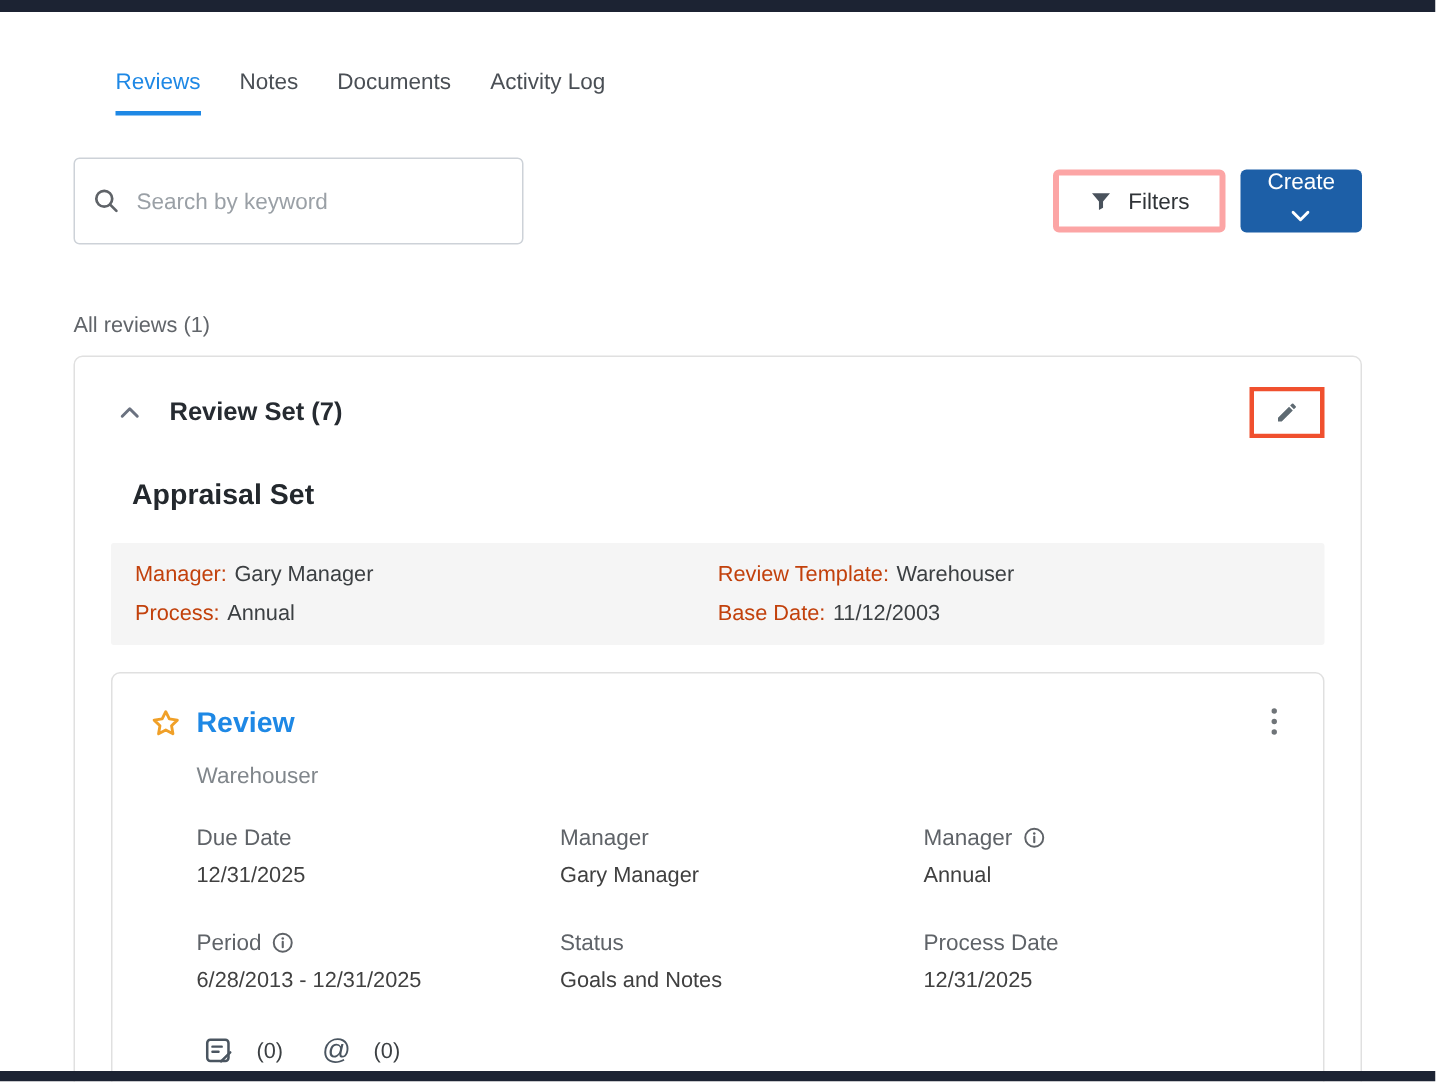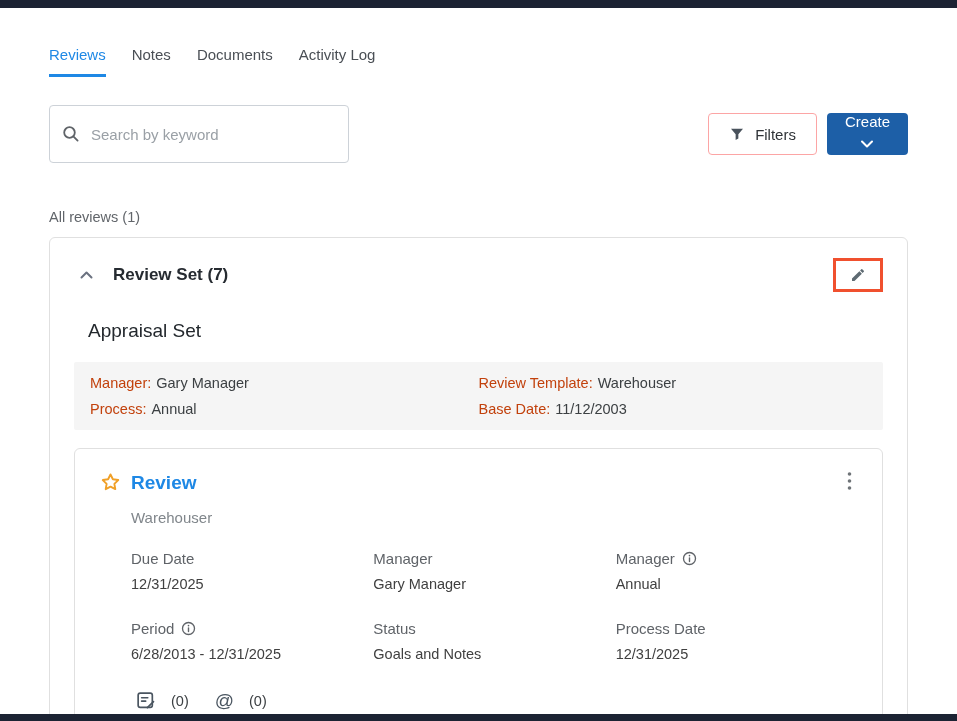--- a/index.html
+++ b/index.html
@@ -12,42 +12,42 @@
     width:957px;height:721px;overflow:hidden;position:relative;background:#fff;
     font-family:"Liberation Sans","DejaVu Sans",sans-serif;color:#2f3337;
   }
   .topbar{height:8px;background:var(--topbar);}
   .bottombar{position:absolute;left:0;right:0;bottom:0;height:7px;background:var(--topbar);z-index:5;}
   .page{padding:0 49px;}
 
   
   .tabs{display:flex;gap:26px;margin-top:38px;}
   .tab{font-size:15px;color:#4a4f55;padding-bottom:11px;cursor:pointer;border-bottom:3px solid transparent;}
-  .tab.active{color:var(--accent);border-bottom-color:var(--accent);font-weight:500;}
+  .tab.active{color:var(--accent);border-bottom-color:var(--accent);font-weight:500;margin-left:28px;}
 
   
   .toolbar-row{display:flex;justify-content:space-between;align-items:center;margin-top:28px;}
   .search{width:300px;height:58px;border:1px solid #cdd2d8;border-radius:4px;display:flex;align-items:center;padding:0 12px;gap:9px;background:#fff;}
   .search input{border:none;outline:none;flex:1;font-size:15px;color:#2f3337;font-family:inherit;background:transparent;}
   .search input::placeholder{color:#9aa0a6;}
   .toolbar-right{display:flex;gap:10px;}
   .btn{height:42px;display:flex;align-items:center;gap:10px;border-radius:4px;font-size:15px;cursor:pointer;font-family:inherit;}
-  .filters-btn{background:#fff;border:1px solid #fca5a5;color:#2f3337;padding:0 20px;}
+  .filters-btn{background:#fff;border:4px solid #fca5a5;color:#2f3337;padding:0 20px;}
   .create-btn{background:var(--create-bg);border:none;color:#fff;padding:0 18px;font-weight:500;flex-direction:column;}
 
   .list-header{margin-top:46px;font-size:14.5px;color:#61656a;}
 
   
   .set-card{margin-top:12px;border:1px solid var(--border);border-radius:6px;padding:20px 24px 24px;background:#fff;}
   .set-header{display:flex;align-items:center;gap:14px;justify-content:space-between;}
   .collapse-btn{background:none;border:none;padding:4px 6px;cursor:pointer;display:flex;align-items:center;}
   .set-title{font-size:17px;font-weight:600;color:#262b31;}
   .edit-highlight{margin-left:auto;border:3px solid var(--highlight);display:flex;}
   .edit-btn{width:44px;height:28px;background:#fff;border:none;display:flex;align-items:center;justify-content:center;cursor:pointer;}
-  .set-name{font-size:19px;font-weight:400;color:#23282d;margin:28px 0 0 14px;}
+  .set-name{font-size:19px;font-weight:700;color:#23282d;margin:28px 0 0 14px;}
 
   .set-info{margin-top:20px;background:var(--info-bg);border-radius:2px;padding:13px 16px;display:grid;grid-template-columns:1fr 1fr;row-gap:10px;font-size:14.5px;}
   .info-cell{color:#3c4043;}
   .info-cell .lbl{font-weight:400;color:#c2410c;margin-right:5px;}
 
   
   .review-card{margin-top:18px;border:1px solid var(--border);border-radius:6px;padding:20px 24px 22px;background:#fff;}
   .review-header{display:flex;align-items:center;gap:9px;}
   .review-title{font-size:19px;color:var(--accent);font-weight:600;text-decoration:none;cursor:pointer;}
   .kebab-btn{margin-left:auto;background:none;border:none;padding:2px 6px;cursor:pointer;}

